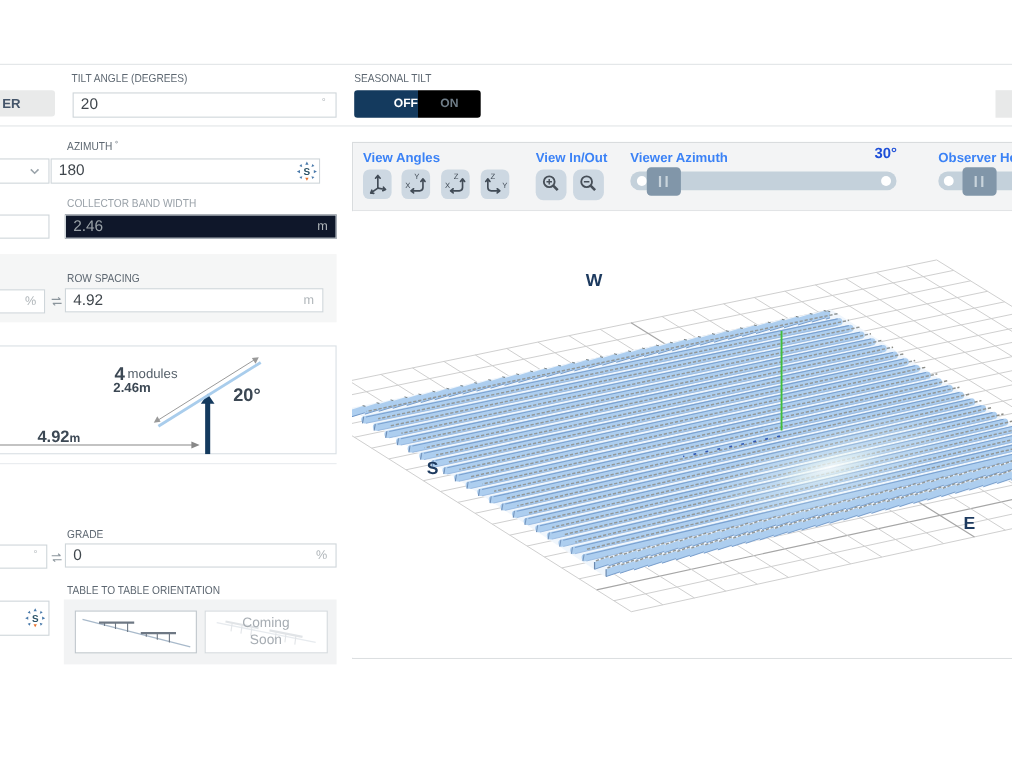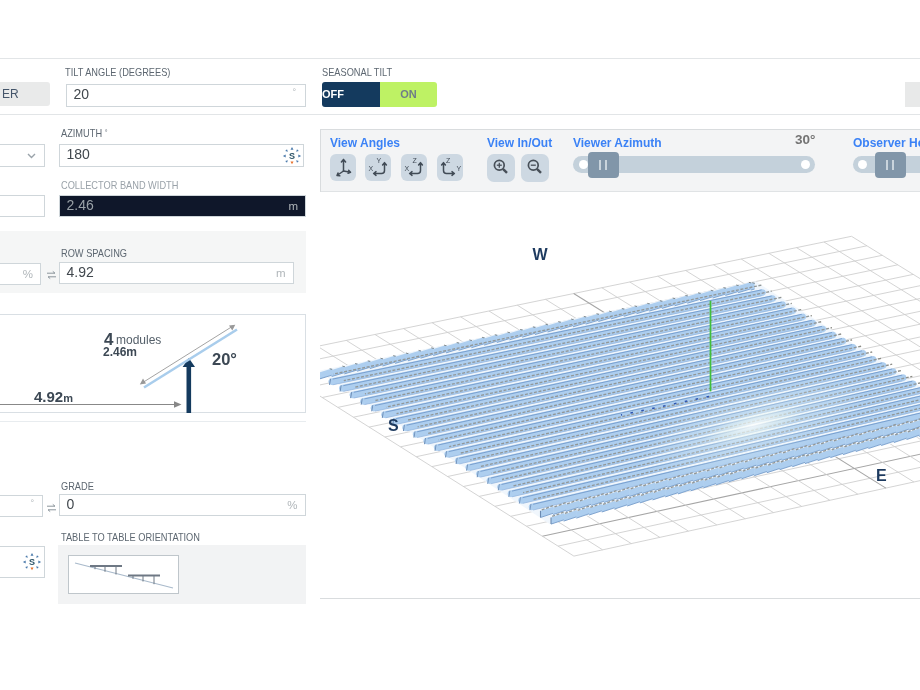--- a/index.html
+++ b/index.html
@@ -14,40 +14,40 @@
 .band { position:absolute; background:#f5f6f6; }
 .tbtn { position:absolute; width:26px; height:27px; background:#cdd8e2; border-radius:6px; }
 .tlabel { position:absolute; font-size:12px; font-weight:bold; color:#3b82f6; white-space:nowrap; }
 </style></head>
 <body>
 <div id="page">
 
 <div class="hr" style="left:0;top:58px;width:920px;"></div>
 
 <div style="position:absolute;left:0;top:82px;width:50px;height:23.5px;background:#e9eaea;border-radius:0 3px 3px 0;">
-  <span style="position:absolute;left:2px;top:5px;font-size:12px;font-weight:normal;color:#44556a;text-align:right;">ER</span>
+  <span style="position:absolute;left:2px;top:5px;font-size:12px;font-weight:bold;color:#44556a;text-align:right;">ER</span>
 </div>
 <div class="lbl" style="left:65px;top:65.5px;">TILT ANGLE (DEGREES)</div>
 <div class="inp" style="left:66px;top:83.5px;width:240px;height:23.5px;">
       <span class="v">20</span>
       <span style="position:absolute;right:9px;top:2px;font-size:9px;color:#b0b6ba;">°</span>
     </div>
 <div class="lbl" style="left:322px;top:65.5px;">SEASONAL TILT</div>
-<div style="position:absolute;left:322px;top:82px;width:58px;height:24.5px;background:#143a5e;border-radius:3px 0 0 3px;text-align:left;line-height:24.5px;font-size:11px;font-weight:bold;color:#fff;">OFF</div>
-<div style="position:absolute;left:380px;top:82px;width:57px;height:24.5px;background:#bef264;border-radius:0 3px 3px 0;text-align:center;line-height:24.5px;font-size:11px;font-weight:bold;color:#6f7d88;">ON</div>
+<div style="position:absolute;left:322px;top:82px;width:58px;height:24.5px;background:#143a5e;border-radius:3px 0 0 3px;text-align:right;line-height:24.5px;font-size:11px;font-weight:bold;color:#fff;">OFF</div>
+<div style="position:absolute;left:380px;top:82px;width:57px;height:24.5px;background:#000000;border-radius:0 3px 3px 0;text-align:center;line-height:24.5px;font-size:11px;font-weight:bold;color:#6f7d88;">ON</div>
 <div style="position:absolute;left:905px;top:82px;width:15px;height:24.5px;background:#e8e9e9;"></div>
 <div class="hr" style="left:0;top:113.5px;width:920px;"></div>
 
 <div class="inp" style="left:-20px;top:144px;width:65px;height:22.5px;">
   <svg style="position:absolute;right:8px;top:8px;" width="9" height="6" viewBox="0 0 9 6" fill="none" stroke="#9aa3aa" stroke-width="1.4">
         <path d="M1 1 L4.5 4.5 L8 1"></path>
       </svg>
 </div>
 <div class="lbl" style="left:61px;top:126.5px;">AZIMUTH <span style="font-size:8px;vertical-align:2px;">°</span></div>
-<div class="inp" style="left:59px;top:144px;width:245px;height:22.5px;text-decoration:underline;">
+<div class="inp" style="left:46px;top:144px;width:245px;height:22.5px;text-decoration:underline;">
       <span class="v">180</span>
   <span style="position:absolute;right:0px;top:0px;"><svg width="22" height="22" viewBox="0 0 22 22">
 <g fill="#4a7aab">
 <path d="M0 -1.7 L1.5 1.1 L-1.5 1.1 Z" transform="translate(11,3.6)"></path>
 <path d="M0 -1.7 L1.5 1.1 L-1.5 1.1 Z" transform="translate(18.4,11) rotate(90)"></path>
 <path d="M0 -1.7 L1.5 1.1 L-1.5 1.1 Z" transform="translate(3.6,11) rotate(-90)"></path>
 <path d="M0 -1.5 L1.3 1 L-1.3 1 Z" transform="translate(16.2,5.8) rotate(225)"></path>
 <path d="M0 -1.5 L1.3 1 L-1.3 1 Z" transform="translate(5.8,5.8) rotate(135)"></path>
 <path d="M0 -1.5 L1.3 1 L-1.3 1 Z" transform="translate(16.2,16.2) rotate(-45)"></path>
 <path d="M0 -1.5 L1.3 1 L-1.3 1 Z" transform="translate(5.8,16.2) rotate(45)"></path>
@@ -132,20 +132,36 @@
       <line x1="21" y1="10" x2="53" y2="10" stroke-width="2"></line>
       <line x1="26" y1="10" x2="26" y2="13.2"></line>
           <line x1="36" y1="10" x2="36" y2="15.8"></line>
           <line x1="47" y1="10" x2="47" y2="18.5"></line>
       <line x1="59" y1="19.5" x2="91" y2="19.5" stroke-width="2"></line>
       <line x1="64" y1="19.5" x2="64" y2="22.8"></line>
           <line x1="74" y1="19.5" x2="74" y2="25.5"></line>
           <line x1="85" y1="19.5" x2="85" y2="28.2"></line>
     </g>
   </svg>
+</div>
+<div style="position:absolute;left:186px;top:555px;width:111.5px;height:38.5px;background:#fff;border:1px solid #d4d9dd;">
+  <svg style="position:absolute;left:0;top:0;" width="109" height="36" viewBox="0 0 109 36" opacity="0.35">
+    <line x1="10" y1="10" x2="100" y2="28" stroke="#b9c4cf" stroke-width="1.2"></line>
+    <g stroke="#aab3bc" stroke-width="1">
+      <line x1="18" y1="9" x2="48" y2="15" stroke-width="2"></line>
+      <line x1="24" y1="11" x2="23" y2="18"></line>
+          <line x1="33" y1="13" x2="32" y2="20"></line>
+          <line x1="42" y1="14" x2="41" y2="22"></line>
+      <line x1="58" y1="17" x2="88" y2="23" stroke-width="2"></line>
+      <line x1="64" y1="19" x2="63" y2="26"></line>
+          <line x1="73" y1="20" x2="72" y2="28"></line>
+          <line x1="82" y1="22" x2="81" y2="30"></line>
+    </g>
+  </svg>
+  <div style="position:absolute;left:0;top:3px;width:100%;text-align:center;font-size:12.5px;color:#a7adb3;line-height:15px;">Coming<br>Soon</div>
 </div>
 
 <div style="position:absolute;left:320px;top:129px;width:605px;height:470px;border:1px solid #d9dcde;background:#fff;"></div>
 <div style="position:absolute;left:321px;top:130px;width:599px;height:62px;background:#f3f4f5;border-bottom:1px solid #e0e3e5;"></div>
 
 <div class="tlabel" style="left:330px;top:136px;">View Angles</div>
 <div class="tbtn" style="left:330px;top:154px;"></div>
 <div class="tbtn" style="left:365px;top:154px;"></div>
 <div class="tbtn" style="left:401px;top:154px;"></div>
 <div class="tbtn" style="left:437px;top:154px;"></div>
@@ -181,21 +197,21 @@
   <line x1="9.8" y1="11.2" x2="14.8" y2="11.2" stroke-width="1.3"></line>
       <line x1="12.3" y1="8.7" x2="12.3" y2="13.7" stroke-width="1.3"></line>
   <g transform="translate(34,0)">
     <circle cx="12.3" cy="11.2" r="4.9"></circle>
         <line x1="15.9" y1="14.8" x2="20" y2="18.9" stroke-width="2.4"></line>
     <line x1="9.8" y1="11.2" x2="14.8" y2="11.2" stroke-width="1.3"></line>
   </g>
 </svg>
 
 <div class="tlabel" style="left:573px;top:136px;">Viewer Azimuth</div>
-<div style="position:absolute;left:795px;top:131.5px;font-size:13.5px;font-weight:bold;color:#737373;">30°</div>
+<div style="position:absolute;left:795px;top:131.5px;font-size:13.5px;font-weight:bold;color:#1d4ed8;">30°</div>
 <div style="position:absolute;left:573px;top:156px;width:242px;height:17px;background:#c4d1db;border-radius:9px;"></div>
 <div style="position:absolute;left:578.5px;top:160px;width:9px;height:9px;background:#fff;border-radius:50%;"></div>
 <div style="position:absolute;left:800.5px;top:160px;width:9px;height:9px;background:#fff;border-radius:50%;"></div>
 <div style="position:absolute;left:588px;top:151.5px;width:31px;height:26px;background:#8196a9;border-radius:4px;">
   <div style="position:absolute;left:11px;top:8px;width:2px;height:10px;background:#c9d4dc;"></div>
   <div style="position:absolute;left:17px;top:8px;width:2px;height:10px;background:#c9d4dc;"></div>
 </div>
 
 <div class="tlabel" style="left:853px;top:136px;">Observer Heig</div>
 <div style="position:absolute;left:853px;top:156px;width:67px;height:17px;background:#c4d1db;border-radius:9px 0 0 9px;"></div>

